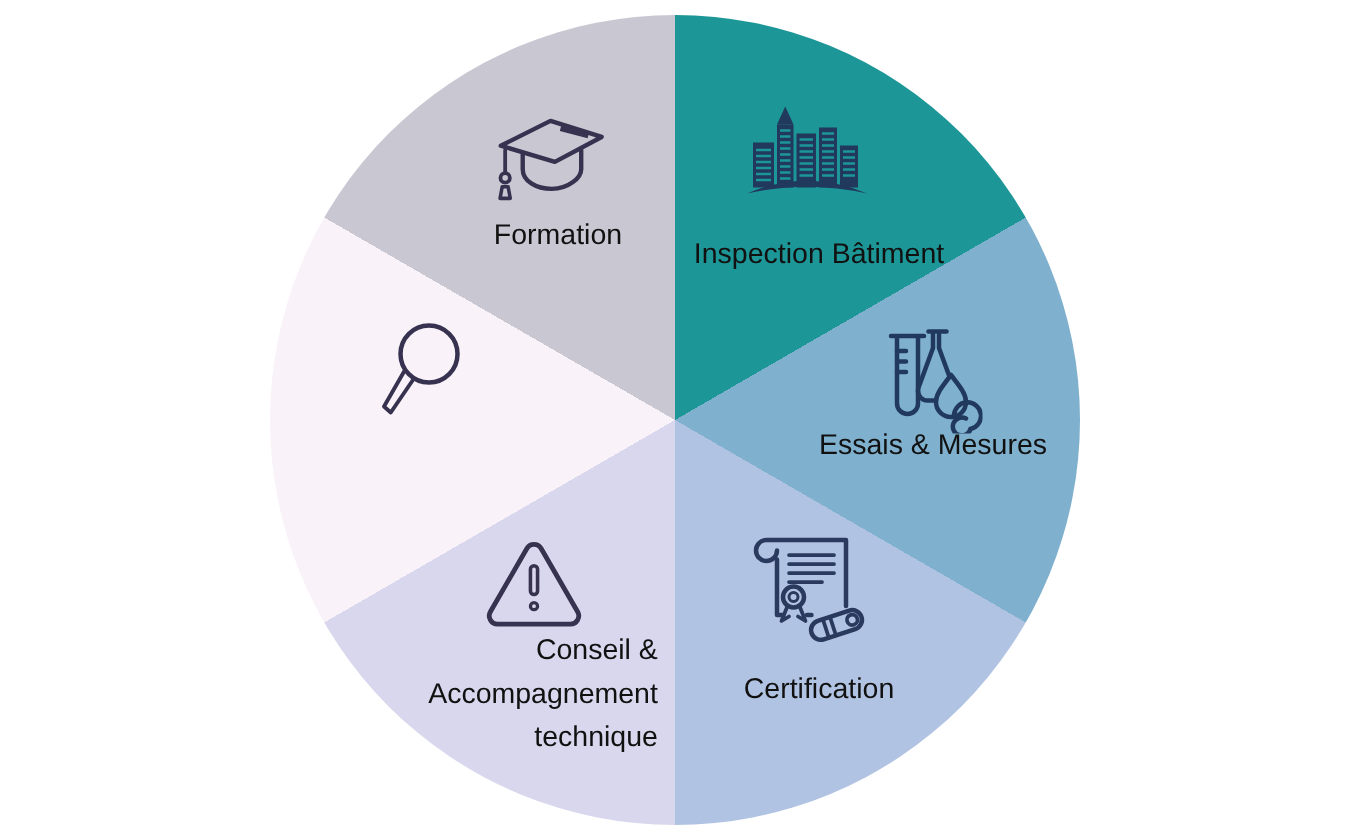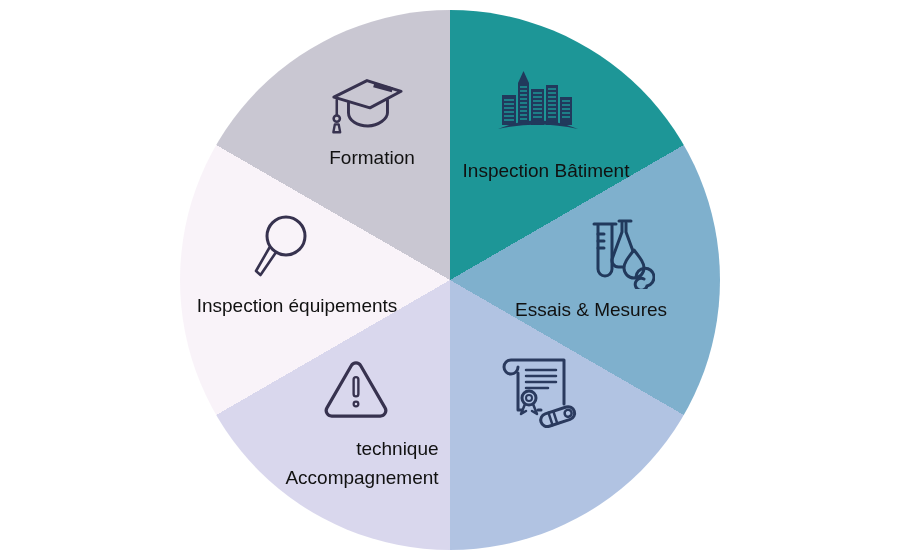--- a/index.html
+++ b/index.html
@@ -52,21 +52,21 @@
         <path d="M13 11h22"></path>
         <path d="M17 12v44a7 7 0 0 0 14 0V12"></path>
         <path d="M17 21h6M17 28h6M17 35h6"></path>
         <path d="M38 8h12"></path>
         <path d="M41 10v9l-9.5 26a6.5 6.5 0 0 0 6 9h11a6.5 6.5 0 0 0 6-9L45 19v-9"></path>
       </g>
       <path d="M53 37c-7 9-10 13-10 18a10 10 0 0 0 20 0c0-5-3-9-10-18Z" fill="var(--bg,#7FB0CD)" stroke="currentColor" stroke-width="3" stroke-linejoin="round"></path>
       <path d="M55 64a9 9 0 1 1 11 9a6 6 0 1 1-3-7" stroke="currentColor" stroke-width="3" fill="none" stroke-linecap="round"></path>
     </svg>
   </div>
-  <div class="anchor label" style="left:591px; top:297px;margin-top:12px;">
+  <div class="anchor label" style="left:622px; top:297px;">
     <div>Essais &amp; Mesures</div>
   </div>
 
   <div class="anchor icon-holder" style="left: 540px; top: 392px; color: rgb(42, 58, 94); --bg: #B1C3E2;">
     <svg width="84" height="76" viewBox="0 0 84 76" aria-hidden="true">
       <g stroke="currentColor" stroke-width="3" fill="none" stroke-linecap="round" stroke-linejoin="round">
         <path d="M20 13a7 7 0 1 1-7-7H66v44"></path>
         <path d="M20 19v37h4M40 56h3"></path>
         <path d="M28 16h30M28 22h30M28 28h30M28 34h22" stroke-width="2.5"></path>
         <circle cx="31" cy="44" r="7"></circle>
@@ -74,46 +74,47 @@
         <path d="M27 50l-4 10 5-3M35 50l4 10-5-3" stroke-width="2.5"></path>
         <g transform="rotate(-18 60 62)">
           <rect x="42" y="56" width="35" height="13" rx="6.5"></rect>
           <circle cx="70.5" cy="62.5" r="3.5" stroke-width="2.5"></circle>
           <path d="M52 56v13M57 56v13" stroke-width="2.5"></path>
         </g>
       </g>
     </svg>
   </div>
   <div class="anchor label" style="left:546px; top:460px;">
+    <div>Certification</div>
   </div>
 
   <div class="anchor icon-holder" style="left: 356px; top: 389px; color: rgb(55, 50, 79); --bg: #D9D7ED;">
     <svg width="74" height="64" viewBox="0 0 78 70" aria-hidden="true">
       <g stroke="currentColor" fill="none" stroke-linecap="round" stroke-linejoin="round">
         <path stroke-width="3.5" d="M33.8 9.5 7.2 55.6A6 6 0 0 0 12.4 64.6H65.6A6 6 0 0 0 70.8 55.6L44.2 9.5A6 6 0 0 0 33.8 9.5Z"></path>
         <rect x="36.4" y="22" width="5.2" height="21" rx="2.6" stroke-width="2.6"></rect>
         <circle cx="39" cy="51.5" r="2.6" stroke-width="2.4"></circle>
       </g>
     </svg>
   </div>
   <div class="anchor label" style="left:362px; top:463px;">
+    <div>Conseil &amp;</div>
+    <div>Accompagnement</div>
     <div>technique</div>
-    <div>Accompagnement</div>
   </div>
 
   <div class="anchor icon-holder" style="left: 280px; top: 247px; color: rgb(55, 50, 79); --bg: #F9F3F9;">
     <svg width="60" height="70" viewBox="0 0 60 70" aria-hidden="true">
       <g stroke="currentColor" fill="none" stroke-linecap="round" stroke-linejoin="round">
         <circle cx="36" cy="24" r="19" stroke-width="3"></circle>
         <path d="M19.5 35.5 6 59l4.5 4L25.5 41" stroke-width="2.6"></path>
       </g>
     </svg>
   </div>
   <div class="anchor label" style="left:297px; top:305px;">
-    <div>Inspection équipements</div>
   </div>
 
   <div class="anchor icon-holder" style="left: 367px; top: 103px; color: rgb(55, 50, 79); --bg: #C9C7D2;">
     <svg width="78" height="66" viewBox="0 0 80 66" aria-hidden="true">
       <g stroke="currentColor" fill="none" stroke-linecap="round" stroke-linejoin="round">
         <path stroke-width="3" d="M21 33v10c0 8 9 13.5 20 13.5S61 49 61 43V30"></path>
         <polygon stroke-width="3" points="6,27 40,10 75,21 43,38"></polygon>
         <path stroke-width="5" stroke-linecap="butt" d="M47 14.5 66 19.5"></path>
         <path stroke-width="2.6" d="M9 30v15"></path>
         <circle cx="9" cy="49" r="3.2" stroke-width="2.6"></circle>

